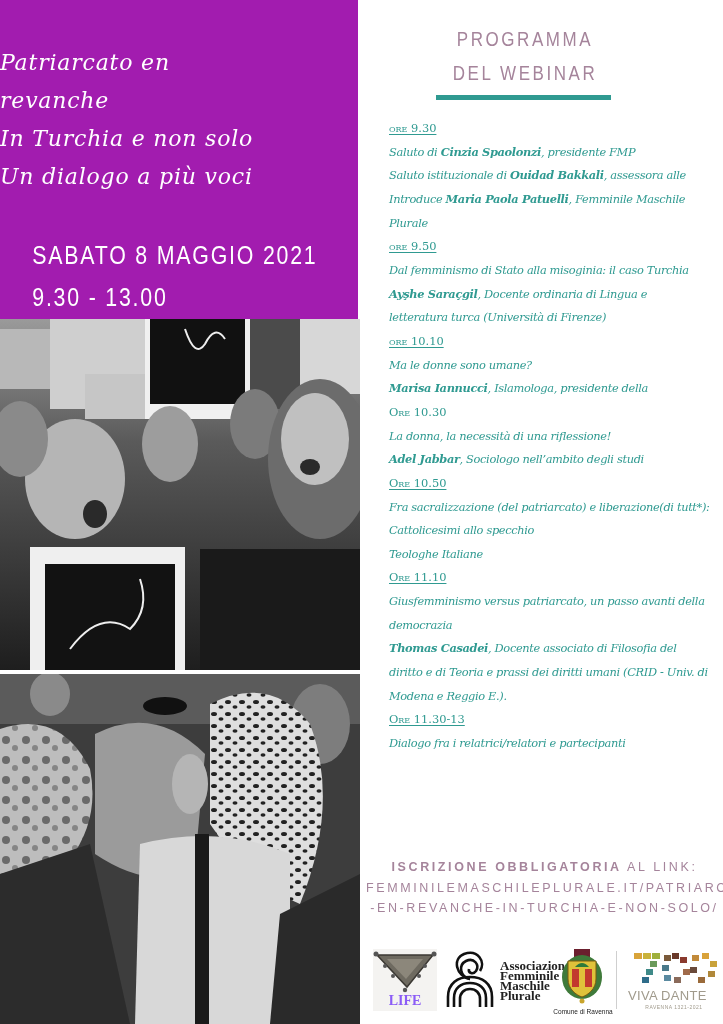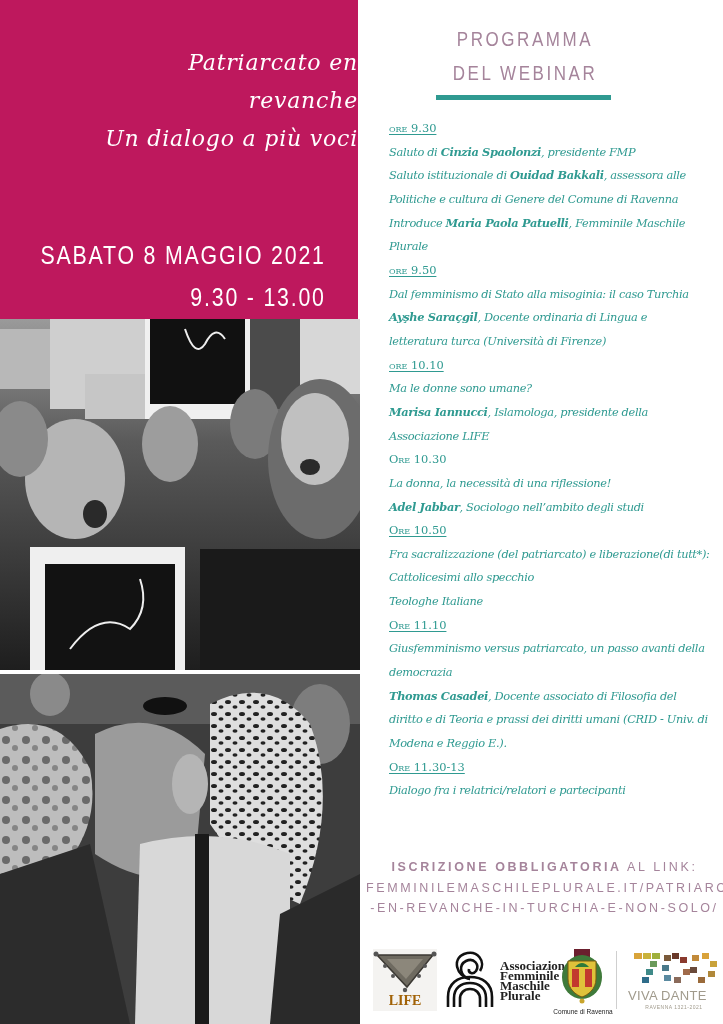--- a/index.html
+++ b/index.html
@@ -4,22 +4,22 @@
 <style>
   html, body { margin: 0; padding: 0; }
   body {
     width: 723px; height: 1024px; position: relative; overflow: hidden;
     background: #ffffff;
     font-family: "DejaVu Serif", serif;
   }
   
   .hero {
     position: absolute; left: 0; top: 0; width: 358px; height: 319px;
-    background: #be185d;
-    color: #ffffff; text-align: right;
+    background: #a21caf;
+    color: #ffffff; text-align: left;
   }
   .hero-title {
     position: absolute; left: 0; right: 0; top: 44px;
     font-family: "DejaVu Serif", serif; font-style: italic;
     font-size: 22px; line-height: 38px; letter-spacing: 0.8px;
     margin: 0; font-weight: normal;
   }
   .hero-title span { display: block; }
   .hero-date {
     position: absolute; left: 0; right: 0; top: 234px;
@@ -67,21 +67,21 @@
   }
   .signup div { white-space: nowrap; }
   .signup b { font-weight: bold; }
 
   
   .logos { position: absolute; top: 945px; left: 370px; width: 353px; height: 75px; }
   .logo { position: absolute; }
   .logo-life { left: 3px; top: 4px; width: 64px; height: 62px; background: #f4f3f1; }
   .logo-life .life-txt {
     position: absolute; left: 0; right: 0; bottom: 2px; text-align: center;
-    font-family: "Liberation Serif", serif; font-weight: bold; font-size: 14px; color: #a16207;
+    font-family: "Liberation Serif", serif; font-weight: bold; font-size: 14px; color: #8b5cf6;
   }
   .logo-fmp { left: 72px; top: 4px; width: 110px; height: 62px; }
   .logo-fmp .fmp-txt {
     position: absolute; left: 58px; top: 12px;
     font-family: "Liberation Serif", serif; font-weight: bold; font-size: 13px; line-height: 10px; color: #222;
   }
   .logo-fmp .fmp-txt span { display: block; }
   .logo-ravenna { left: 186px; top: 2px; width: 52px; height: 68px; }
   .logo-ravenna .rav-txt {
     position: absolute; left: -4px; right: -6px; bottom: 0; text-align: center;
@@ -98,20 +98,21 @@
     font-family: "Liberation Sans", sans-serif; font-size: 5px; color: #a09a8c; letter-spacing: 0.5px; white-space: nowrap;
   }
 </style>
 </head>
 <body>
 
 <div class="hero">
   <h1 class="hero-title">
     <span>Patriarcato en</span>
     <span>revanche</span>
+    <span>In Turchia e non solo</span>
     <span>Un dialogo a più voci</span>
   </h1>
   <div class="hero-date">
     <span>SABATO 8 MAGGIO 2021</span>
     <span>9.30 - 13.00</span>
   </div>
 </div>
 
 <div class="photo photo-1">
   <svg viewBox="0 0 360 351" preserveAspectRatio="none">
@@ -191,31 +192,29 @@
 <div class="prog-heading">
   <span>PROGRAMMA</span>
   <span>DEL WEBINAR</span>
 </div>
 <div class="prog-rule"></div>
 
 <div class="program" id="program">
     <div class="line"><span class="time ul">ore 9.30</span></div>
     <div class="line"><span>Saluto di </span><b>Cinzia Spaolonzi</b><span>, presidente FMP</span></div>
     <div class="line"><span>Saluto istituzionale di </span><b>Ouidad Bakkali</b><span>, assessora alle</span></div>
-    <div class="line"><span>Politiche e cultura di Genere del Comune di Ravenna</span><b></b><span></span></div>
     <div class="line"><span>Introduce </span><b>Maria Paola Patuelli</b><span>, Femminile Maschile</span></div>
     <div class="line"><span>Plurale</span><b></b><span></span></div>
     <div class="line"><span class="time ul">ore 9.50</span></div>
     <div class="line"><span>Dal femminismo di Stato alla misoginia: il caso Turchia</span><b></b><span></span></div>
     <div class="line"><span></span><b>Ayşhe Saraçgil</b><span>, Docente ordinaria di Lingua e</span></div>
     <div class="line"><span>letteratura turca (Università di Firenze)</span><b></b><span></span></div>
     <div class="line"><span class="time ul">ore 10.10</span></div>
     <div class="line"><span>Ma le donne sono umane?</span><b></b><span></span></div>
     <div class="line"><span></span><b>Marisa Iannucci</b><span>, Islamologa, presidente della</span></div>
-    <div class="line"><span>Associazione LIFE</span><b></b><span></span></div>
     <div class="line"><span class="time">Ore 10.30</span></div>
     <div class="line"><span>La donna, la necessità di una riflessione!</span><b></b><span></span></div>
     <div class="line"><span></span><b>Adel Jabbar</b><span>, Sociologo nell’ambito degli studi</span></div>
     <div class="line"><span class="time ul">Ore 10.50</span></div>
     <div class="line"><span>Fra sacralizzazione (del patriarcato) e liberazione(di tutt*):</span><b></b><span></span></div>
     <div class="line"><span>Cattolicesimi allo specchio</span><b></b><span></span></div>
     <div class="line"><span>Teologhe Italiane</span><b></b><span></span></div>
     <div class="line"><span class="time ul">Ore 11.10</span></div>
     <div class="line"><span>Giusfemminismo versus patriarcato, un passo avanti della</span><b></b><span></span></div>
     <div class="line"><span>democrazia</span><b></b><span></span></div>

